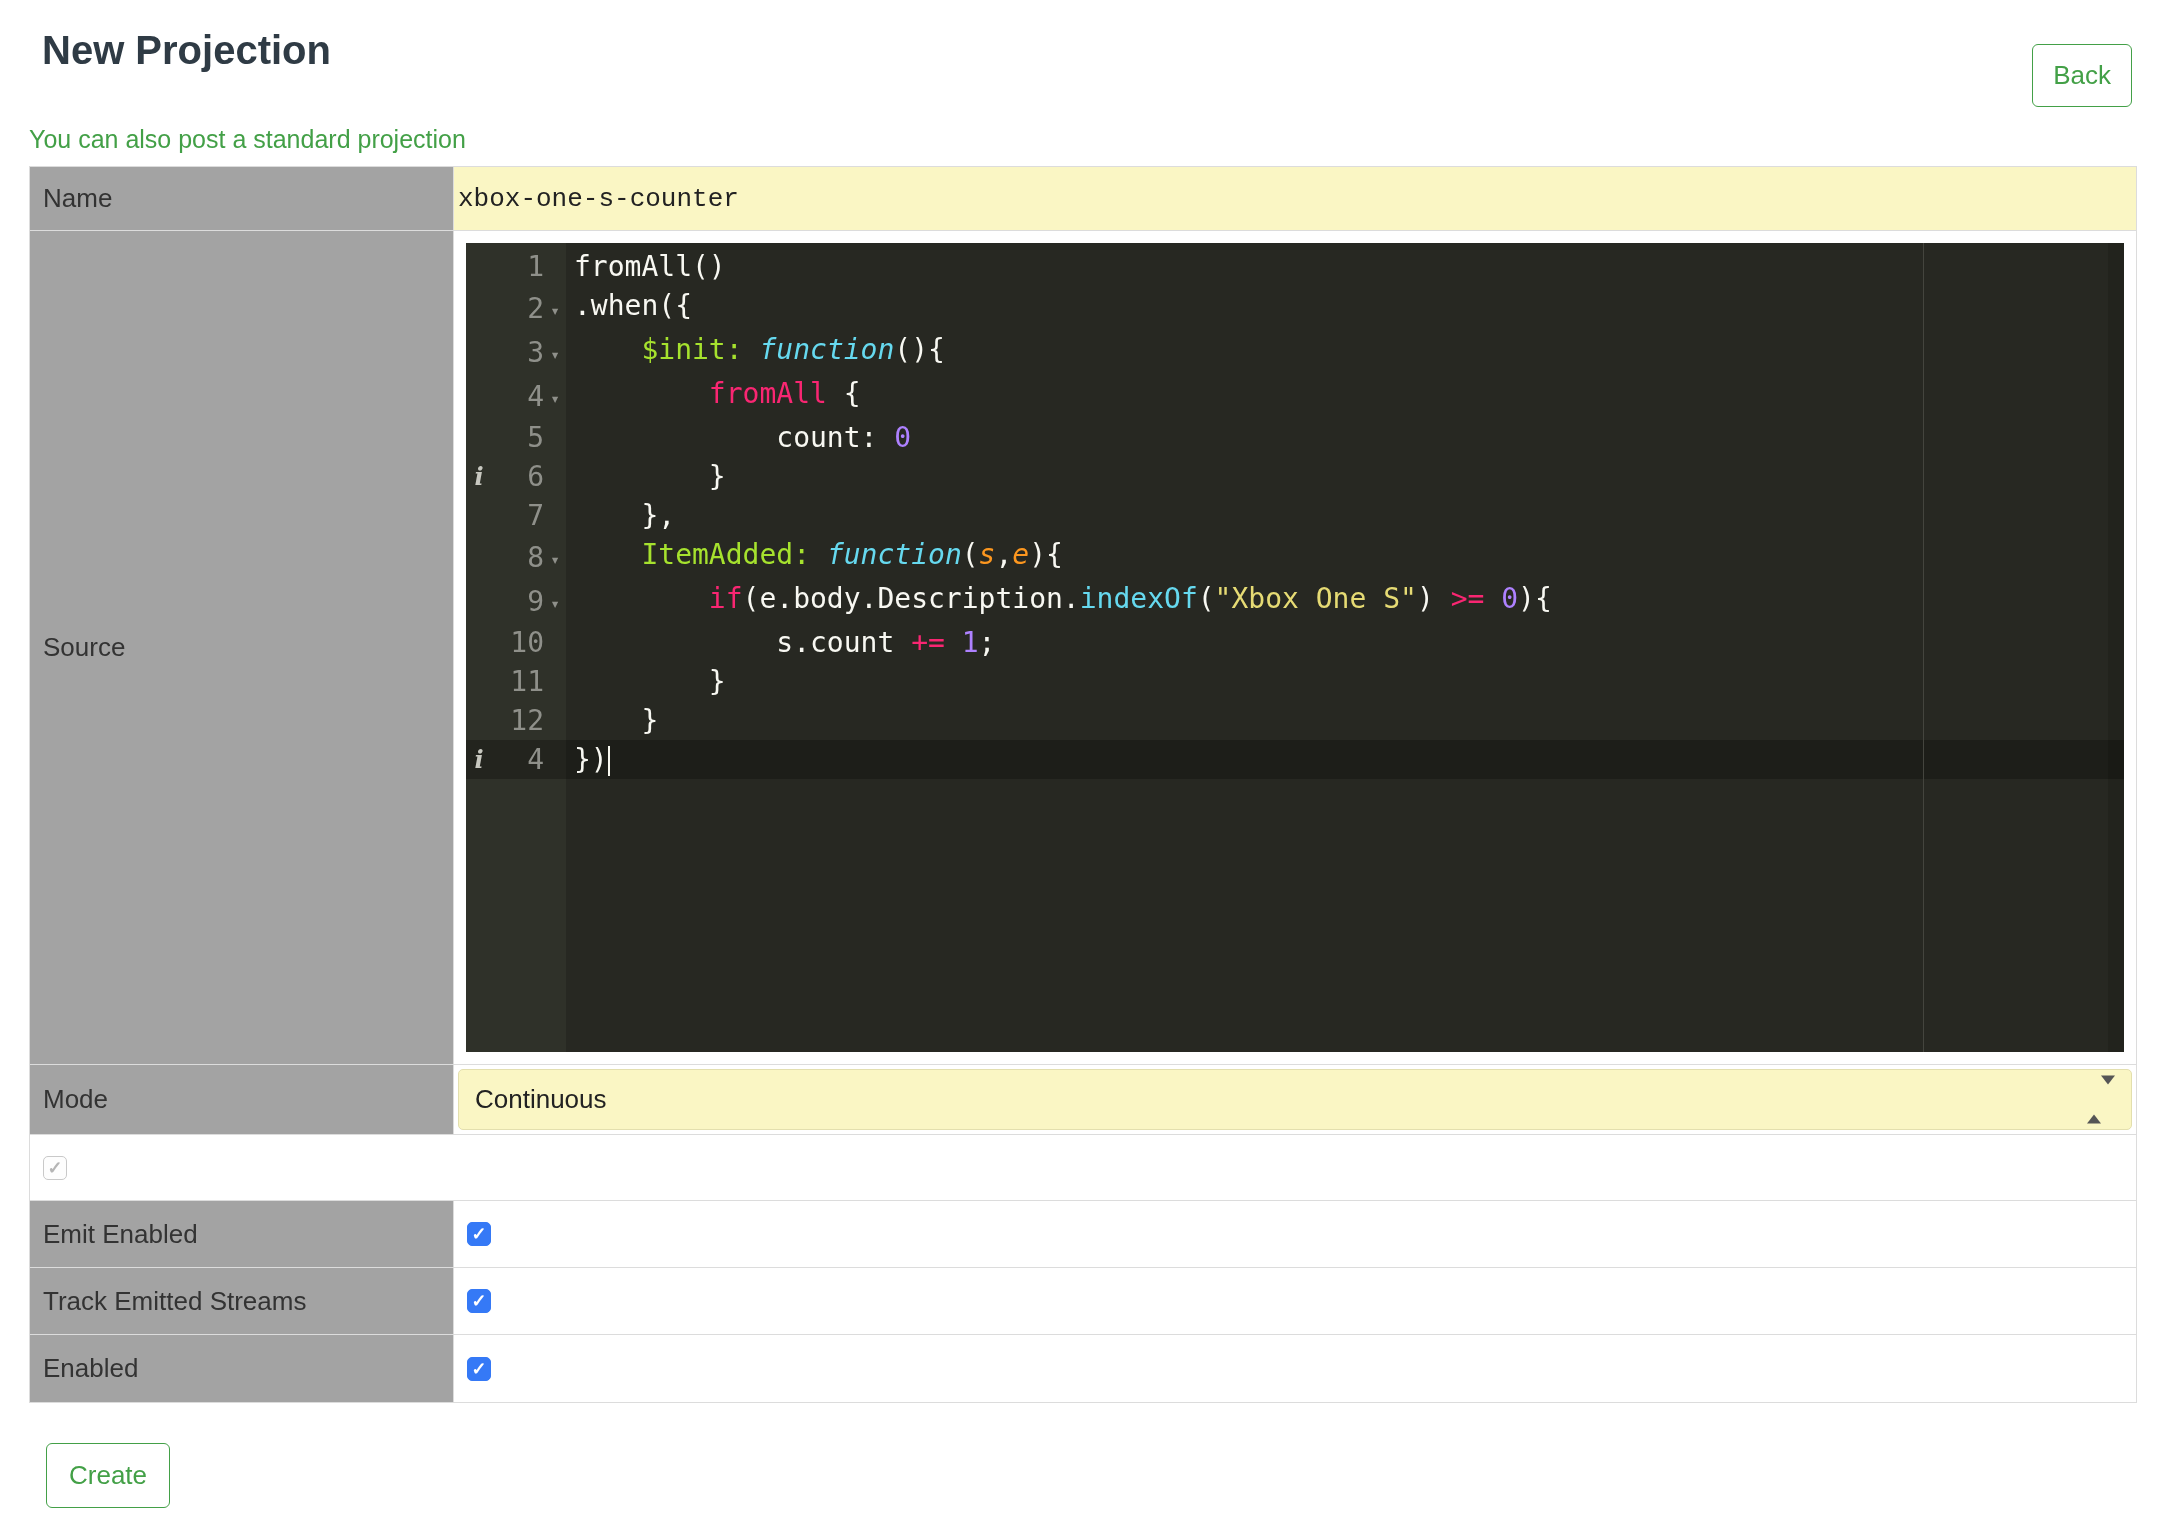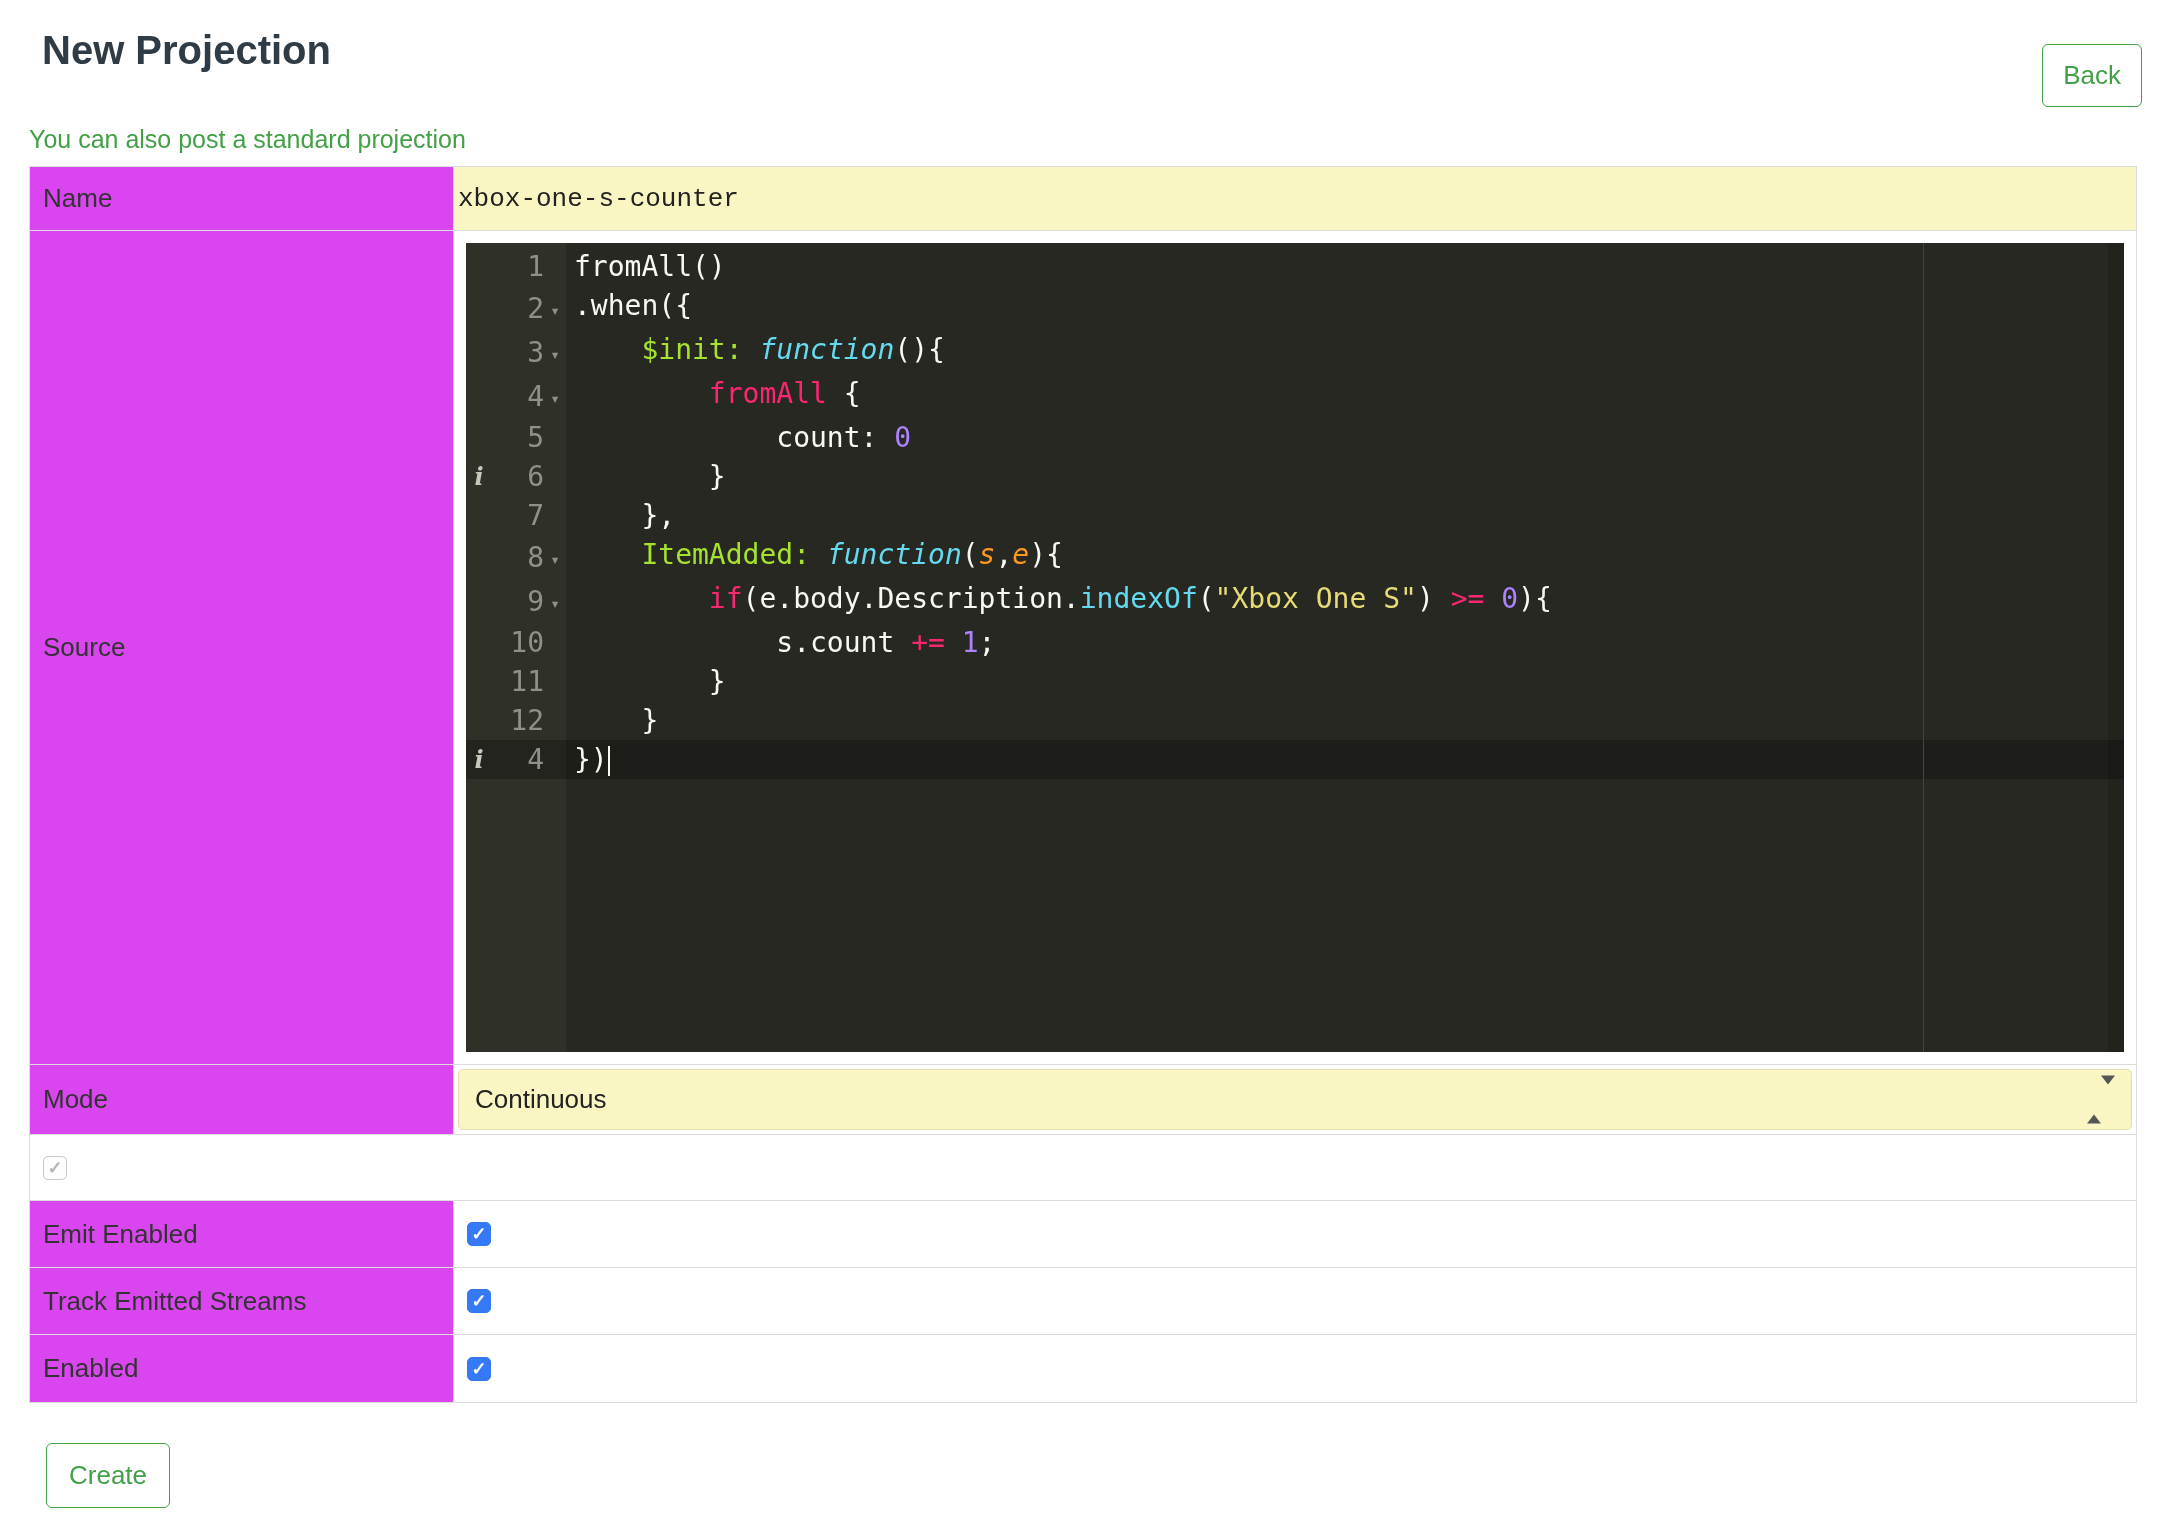--- a/index.html
+++ b/index.html
@@ -12,36 +12,36 @@
   html,body{margin:0;padding:0;}
   body{
     width:2166px;height:1513px;overflow:hidden;background:#fff;
     font-family:"Liberation Sans",sans-serif;color:#333;
   }
   .page{position:relative;width:100%;height:100%;padding:0 29px;}
 
   
   .page-title{font-size:40px;font-weight:bold;color:#2f3b45;margin:28px 0 0 13px;}
   .back-button{
-    position:absolute;top:16px;right:24px;background:#fff;color:var(--green);
+    position:absolute;top:16px;right:34px;background:#fff;color:var(--green);
     border:1px solid var(--green);border-radius:6px;font-size:26px;
     padding:15px 20px;cursor:pointer;font-family:inherit;
   }
   .std-link{
     display:inline-block;color:var(--green);font-size:25px;text-decoration:none;
     margin:52px 0 12px 0;cursor:pointer;
   }
 
   
   .form-table{border:1px solid var(--border);}
   .form-row{display:grid;grid-template-columns:424px 1fr;border-bottom:1px solid var(--border);}
   .form-row:last-child{border-bottom:none;}
   .cell-label{
     display:flex;align-items:center;padding-left:13px;font-size:26px;color:#333;
-    border-right:1px solid var(--border);background:#d946ef;
+    border-right:1px solid var(--border);background:#a3a3a3;
   }
   .cell-value{display:flex;align-items:center;min-width:0;}
 
   .row-name{min-height:63px;}
   .row-mode{min-height:69px;}
   .row-check{min-height:67px;}
   .row-checkpoints{min-height:66px;}
 
   .name-input{
     width:100%;height:63px;border:none;outline:none;background:var(--yellow);

